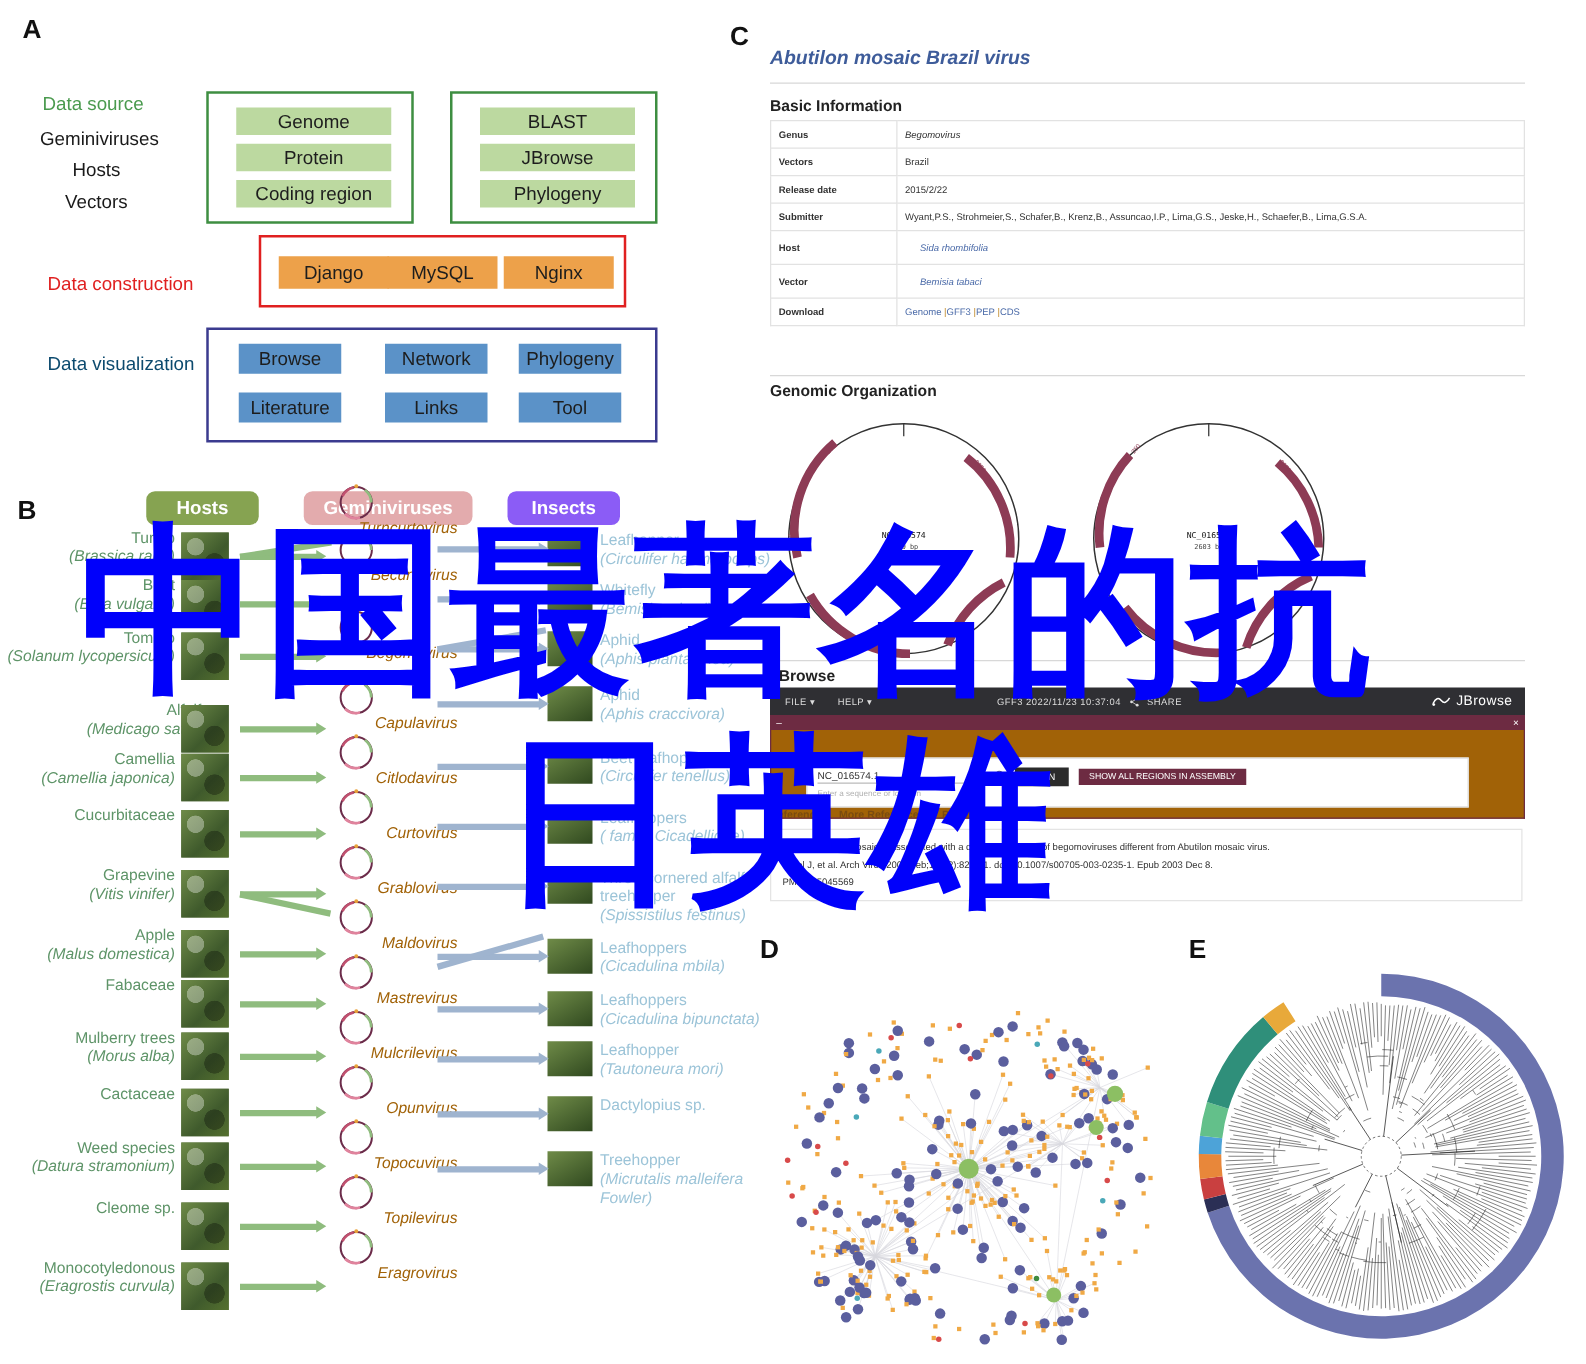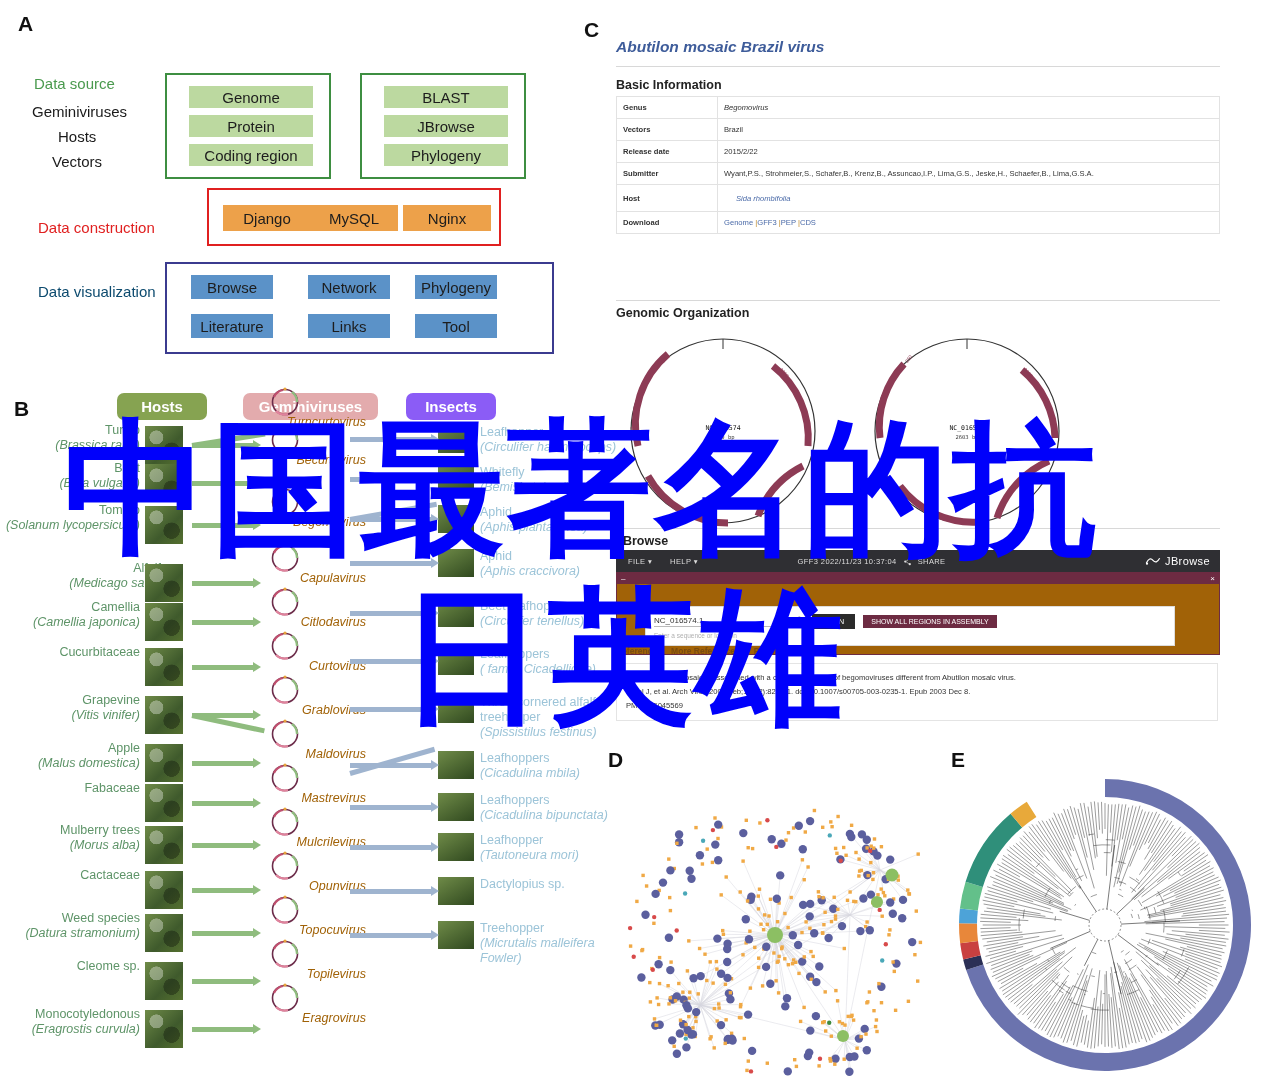--- a/index.html
+++ b/index.html
@@ -134,21 +134,21 @@
     <div class="a-chip chip-green" style="left:22px;top:40px;width:124px;height:22px;">JBrowse</div>
     <div class="a-chip chip-green" style="left:22px;top:69px;width:124px;height:22px;">Phylogeny</div>
   </div>
 
   <div class="a-box" style="left:207px;top:188px;width:294px;height:58px;border:2px solid #e02020;">
     <div class="a-chip chip-orange" style="left:14px;top:15px;width:88px;height:26px;">Django</div>
     <div class="a-chip chip-orange" style="left:101px;top:15px;width:88px;height:26px;">MySQL</div>
     <div class="a-chip chip-orange" style="left:194px;top:15px;width:88px;height:26px;">Nginx</div>
   </div>
 
-  <div class="a-box" style="left:165px;top:262px;width:389px;height:92px;border:2px solid #3b3b8f;">
+  <div class="a-box" style="left:165px;top:262px;width:361px;height:92px;border:2px solid #3b3b8f;">
     <div class="a-chip chip-blue" style="left:24px;top:11px;width:82px;height:24px;">Browse</div>
     <div class="a-chip chip-blue" style="left:141px;top:11px;width:82px;height:24px;">Network</div>
     <div class="a-chip chip-blue" style="left:248px;top:11px;width:82px;height:24px;">Phylogeny</div>
     <div class="a-chip chip-blue" style="left:24px;top:50px;width:82px;height:24px;">Literature</div>
     <div class="a-chip chip-blue" style="left:141px;top:50px;width:82px;height:24px;">Links</div>
     <div class="a-chip chip-blue" style="left:248px;top:50px;width:82px;height:24px;">Tool</div>
   </div>
 </div>
 
 <div id="panelB">
@@ -377,20 +377,24 @@
           <td class="c-key">Release date</td>
           <td><span>2015/2/22</span></td>
         </tr>
         <tr>
           <td class="c-key">Submitter</td>
           <td><span>Wyant,P.S., Strohmeier,S., Schafer,B., Krenz,B., Assuncao,I.P., Lima,G.S., Jeske,H., Schaefer,B., Lima,G.S.A.</span></td>
         </tr>
         <tr>
           <td class="c-key">Host</td>
           <td style="height: 20px;"><span class="c-link-i">Sida rhombifolia</span></td>
+        </tr>
+        <tr>
+          <td class="c-key">Vector</td>
+          <td style="height: 20px;"><span class="c-link-i">Bemisia tabaci</span></td>
         </tr>
         <tr>
           <td class="c-key">Download</td>
           <td><span class="c-link">Genome</span><span class="c-sep"> |</span><span class="c-link">GFF3</span><span class="c-sep"> |</span><span class="c-link">PEP</span><span class="c-sep"> |</span><span class="c-link">CDS</span></td>
         </tr>
       </tbody>
   </table>
 
   <div class="c-rule" style="top:282px;"></div>
   <div class="c-h" style="top:288px;">Genomic Organization</div>

